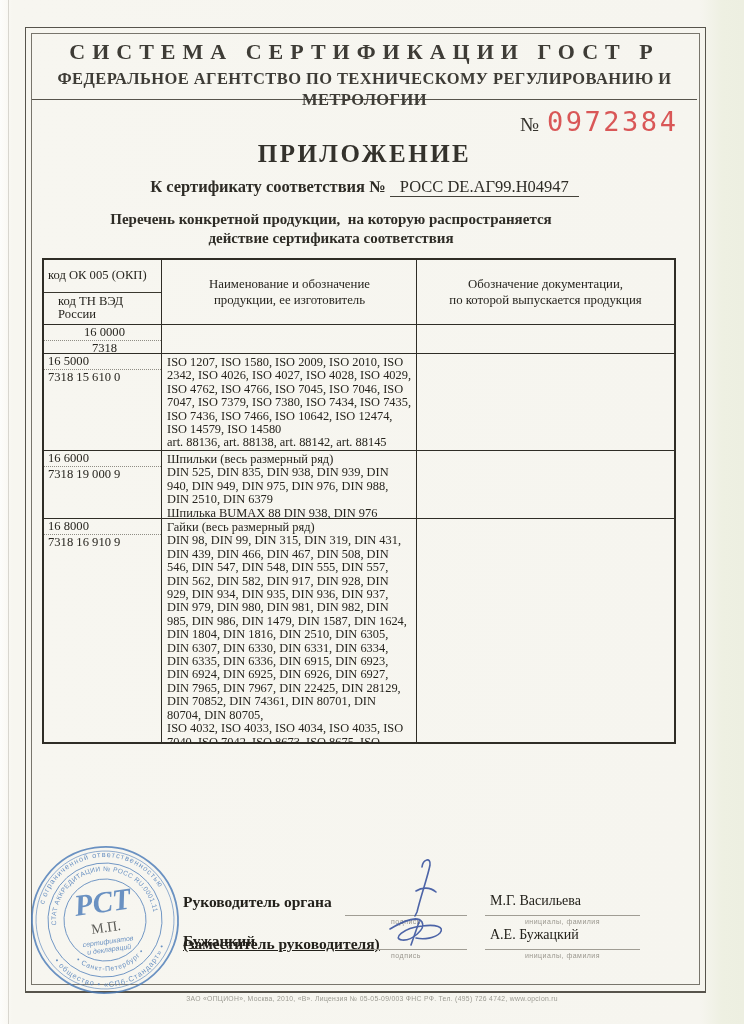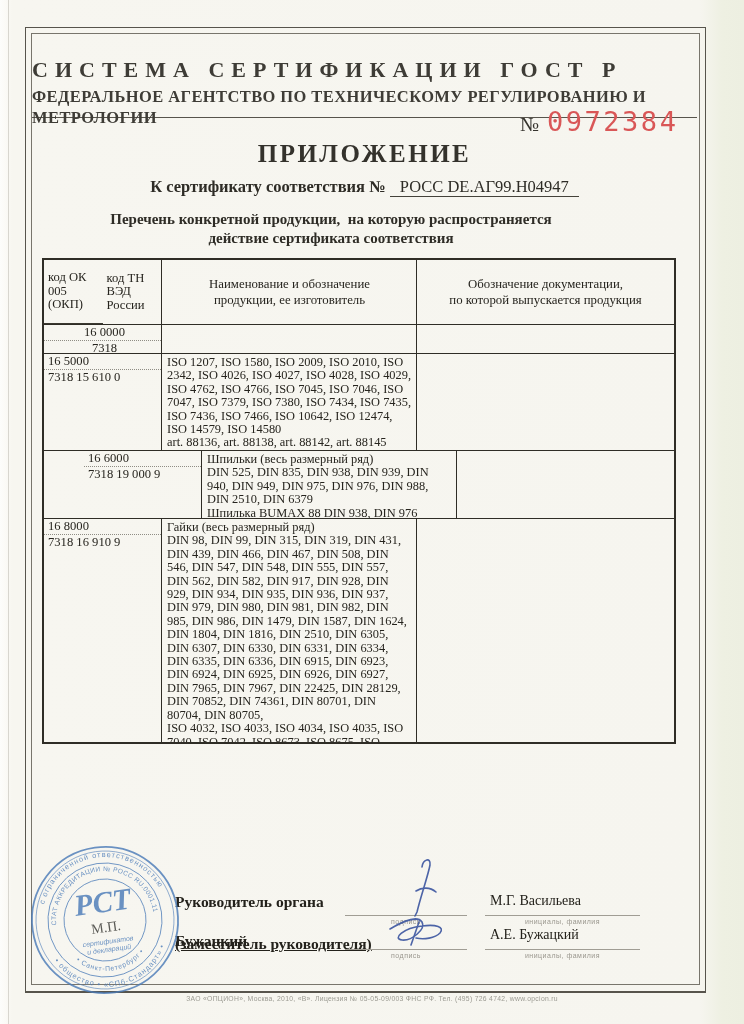--- a/index.html
+++ b/index.html
@@ -6,22 +6,22 @@
   .page{
     position:relative;width:744px;height:1024px;overflow:hidden;
     font-family:"Liberation Serif",serif;color:#26241e;
     background:linear-gradient(90deg,#fdfdfb 0px,#fbfaf6 6px,#f7f6f0 12px,#f6f5ef 700px,#eef0e2 722px,#edefe1 744px);
   }
   .edge-line{position:absolute;left:8px;top:0;bottom:0;width:1px;background:#d8d6cf;}
   .frame-outer{position:absolute;left:25px;top:27px;width:679px;height:963px;
     border:1.6px solid #57544c;border-bottom-width:2.6px;}
   .frame-inner{position:absolute;left:31px;top:33px;width:667px;height:950px;
     border:1px solid #78756c;}
-  .header-band{position:absolute;left:32px;top:48px;width:665px;height:69px;
-    border-bottom:1.4px solid #57544c;}
+  .header-band{position:absolute;left:32px;top:30px;width:665px;height:69px;
+    border-bottom:1.4px solid #57544c;text-align:center;}
   .h1{margin-top:9px;font-size:22px;font-weight:bold;letter-spacing:7px;color:#3e3c36;}
   .h2{margin-top:4px;font-size:16.5px;font-weight:bold;letter-spacing:0.4px;color:#3e3c36;transform:scaleY(1.05);}
   .doc-number{position:absolute;top:106px;left:520px;display:flex;align-items:baseline;gap:8px;}
   .num-prefix{font-size:20px;color:#35332d;}
   .num-value{font-family:"DejaVu Sans Mono",monospace;font-size:27px;letter-spacing:2.5px;color:#d95757;}
   .title{position:absolute;top:140px;left:31px;width:667px;text-align:center;
     font-size:25px;font-weight:bold;letter-spacing:2.5px;color:#34322c;}
   .cert-line{position:absolute;top:177px;left:31px;width:667px;text-align:center;
     font-size:16.5px;font-weight:bold;color:#2e2c26;}
   .cert-value{font-weight:normal;border-bottom:1.3px solid #44423a;padding:0 10px;white-space:nowrap;margin-top:44px;}
@@ -29,34 +29,34 @@
     font-size:15px;font-weight:bold;color:#2e2c26;line-height:19px;white-space:pre-wrap;}
   
   .ptable{position:absolute;left:42px;top:258px;width:634px;border:2px solid #2f2d26;box-sizing:border-box;font-size:12.4px;line-height:13.4px;}
   .trow{display:flex;box-sizing:border-box;}
   .trow + .trow{border-top:1.8px solid #2f2d26;}
   .c1{width:118px;box-sizing:border-box;border-right:1.2px solid #2f2d26;}
   .c2{width:255px;box-sizing:border-box;border-right:1.2px solid #2f2d26;padding:2px 4px 2px 5px;}
   .c3{flex:1;box-sizing:border-box;padding:2px 4px;}
   .pre{white-space:pre-line;}
   .hrow{height:64px;}
-  .hrow .c1{display:flex;flex-direction:row;font-size:12.8px;}
+  .hrow .c1{display:flex;flex-direction:column;font-size:12.8px;}
   .c1top{flex:1;display:flex;align-items:center;padding-left:4px;border-bottom:1px solid #3a382f;}
-  .c1bot{flex:1;display:flex;align-items:center;padding-left:4px;}
+  .c1bot{flex:1;display:flex;align-items:center;padding-left:14px;}
   .hrow .c2,.hrow .c3{display:flex;align-items:center;justify-content:center;text-align:center;font-size:12.8px;line-height:16px;}
   .okp{padding:1px 0 1px 4px;border-bottom:1px dotted #8f8d84;}
   .tnved{padding:1px 0 1px 4px;}
   .rh1{height:29px;text-align:center;}
   .rh2{height:97px;justify-content:center;}
-  .rh3{height:68px;padding-left:40px;}
+  .rh3{height:68px;}
   .rh4{height:224px;}
   .trow .c2{overflow:hidden;}
   .trow .c1{overflow:hidden;font-size:12.6px;}
   
-  .sig-label{position:absolute;left:175px;font-weight:bold;font-size:15.5px;color:#23211b;}
+  .sig-label{position:absolute;left:183px;font-weight:bold;font-size:15.5px;color:#23211b;}
   .sig-label .u{text-decoration:underline;margin-top:24px;}
   .sig-line{position:absolute;height:1px;background:#a09d94;}
   .sig-caption{position:absolute;font-family:"Liberation Sans",sans-serif;font-size:7px;color:#9a978e;letter-spacing:0.5px;}
   .sig-name{position:absolute;font-size:14px;color:#23211b;}
   .footer{position:absolute;left:0;top:995px;width:744px;text-align:center;
     font-family:"Liberation Sans",sans-serif;font-size:6.8px;color:#9b9a92;letter-spacing:0.3px;}
   .stamp-svg{position:absolute;left:25px;top:840px;opacity:0.82;}
   .autograph{position:absolute;left:360px;top:855px;}
 </style>
 </head>

